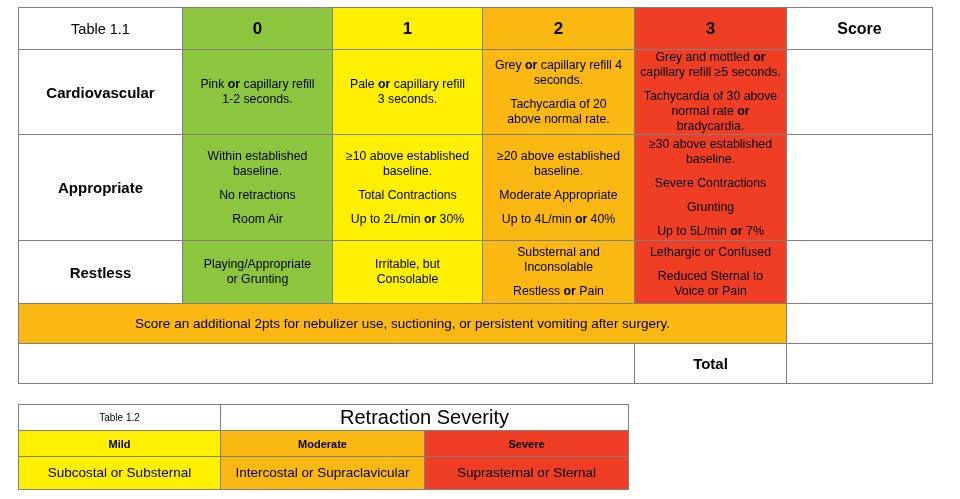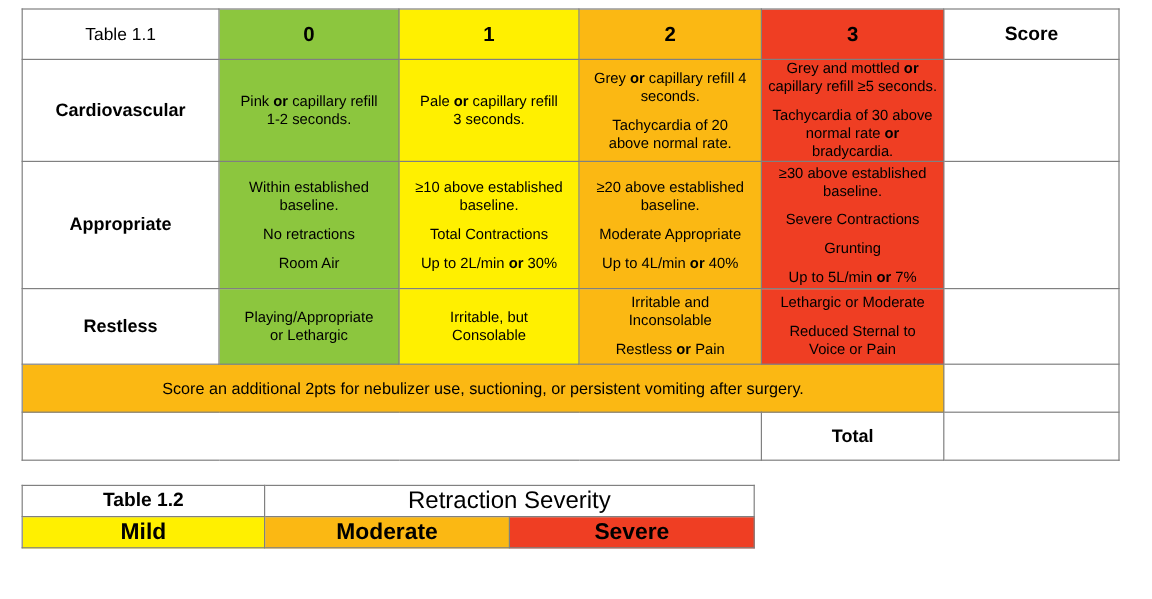--- a/index.html
+++ b/index.html
@@ -108,31 +108,30 @@
   }
   col.d-1 { width: 202px; }
   col.d-2 { width: 204px; }
   col.d-3 { width: 204px; }
 
   .t2-head td { height: 25px; }
   .t2-sev  td { height: 25px; }
   .t2-body td { height: 32px; }
 
   .t2-name {
-    font-size: 16px;
+    font-size: 10px;
     text-align: left;
     padding-left: 8px;
-    font-weight: bold;
   }
   .t2-title {
     font-size: 20px;
     text-align: center;
   }
   .t2-sevlabel {
-    font-size: 19px;
+    font-size: 11px;
     font-weight: bold;
   }
   .t2-cell {
     font-size: 13.5px;
     line-height: 1.2;
   }
 </style>
 </head>
 <body>
 
@@ -232,37 +231,37 @@
         </td>
 
         <td class="bg-white"></td>
       </tr>
 
       <tr class="row-behav">
         <td class="bg-white rowlabel">Restless</td>
 
         <td class="bg-green cell-txt">
           <span class="ln">Playing/Appropriate</span>
-          <span class="ln">or Lethargic</span>
+          <span class="ln">or Grunting</span>
         </td>
 
         <td class="bg-yellow cell-txt">
           <span class="ln">Irritable, but</span>
           <span class="ln">Consolable</span>
         </td>
 
         <td class="bg-orange cell-txt">
-          <span class="ln">Irritable and</span>
+          <span class="ln">Substernal and</span>
           <span class="ln">Inconsolable</span>
           <span class="gap"></span>
           <span class="ln"><span>Restless </span><b>or</b><span> Pain</span></span>
         </td>
 
         <td class="bg-red cell-txt">
-          <span class="ln">Lethargic or Moderate</span>
+          <span class="ln">Lethargic or Confused</span>
           <span class="gap"></span>
           <span class="ln">Reduced Sternal to</span>
           <span class="ln">Voice or Pain</span>
         </td>
 
         <td class="bg-white"></td>
       </tr>
 
       <tr class="row-note">
         <td class="bg-orange note-txt" colspan="5">Score an additional 2pts for nebulizer use, suctioning, or persistent vomiting after surgery.</td>
@@ -289,15 +288,27 @@
     <tbody>
       <tr class="t2-head">
         <td class="bg-white t2-name">Table 1.2</td>
         <td class="bg-white t2-title" colspan="2">Retraction Severity</td>
       </tr>
       <tr class="t2-sev">
         <td class="bg-yellow t2-sevlabel">Mild</td>
         <td class="bg-orange t2-sevlabel">Moderate</td>
         <td class="bg-red t2-sevlabel">Severe</td>
       </tr>
+      <tr class="t2-body">
+        <td class="bg-yellow t2-cell">
+          <span class="ln">Subcostal or Substernal</span>
+        </td>
+        <td class="bg-orange t2-cell">
+          <span class="ln">Intercostal or</span>
+          <span class="ln">Supraclavicular</span>
+        </td>
+        <td class="bg-red t2-cell">
+          <span class="ln">Suprasternal or Sternal</span>
+        </td>
+      </tr>
     </tbody>
   </table>
 </div>
 
 </body></html>

